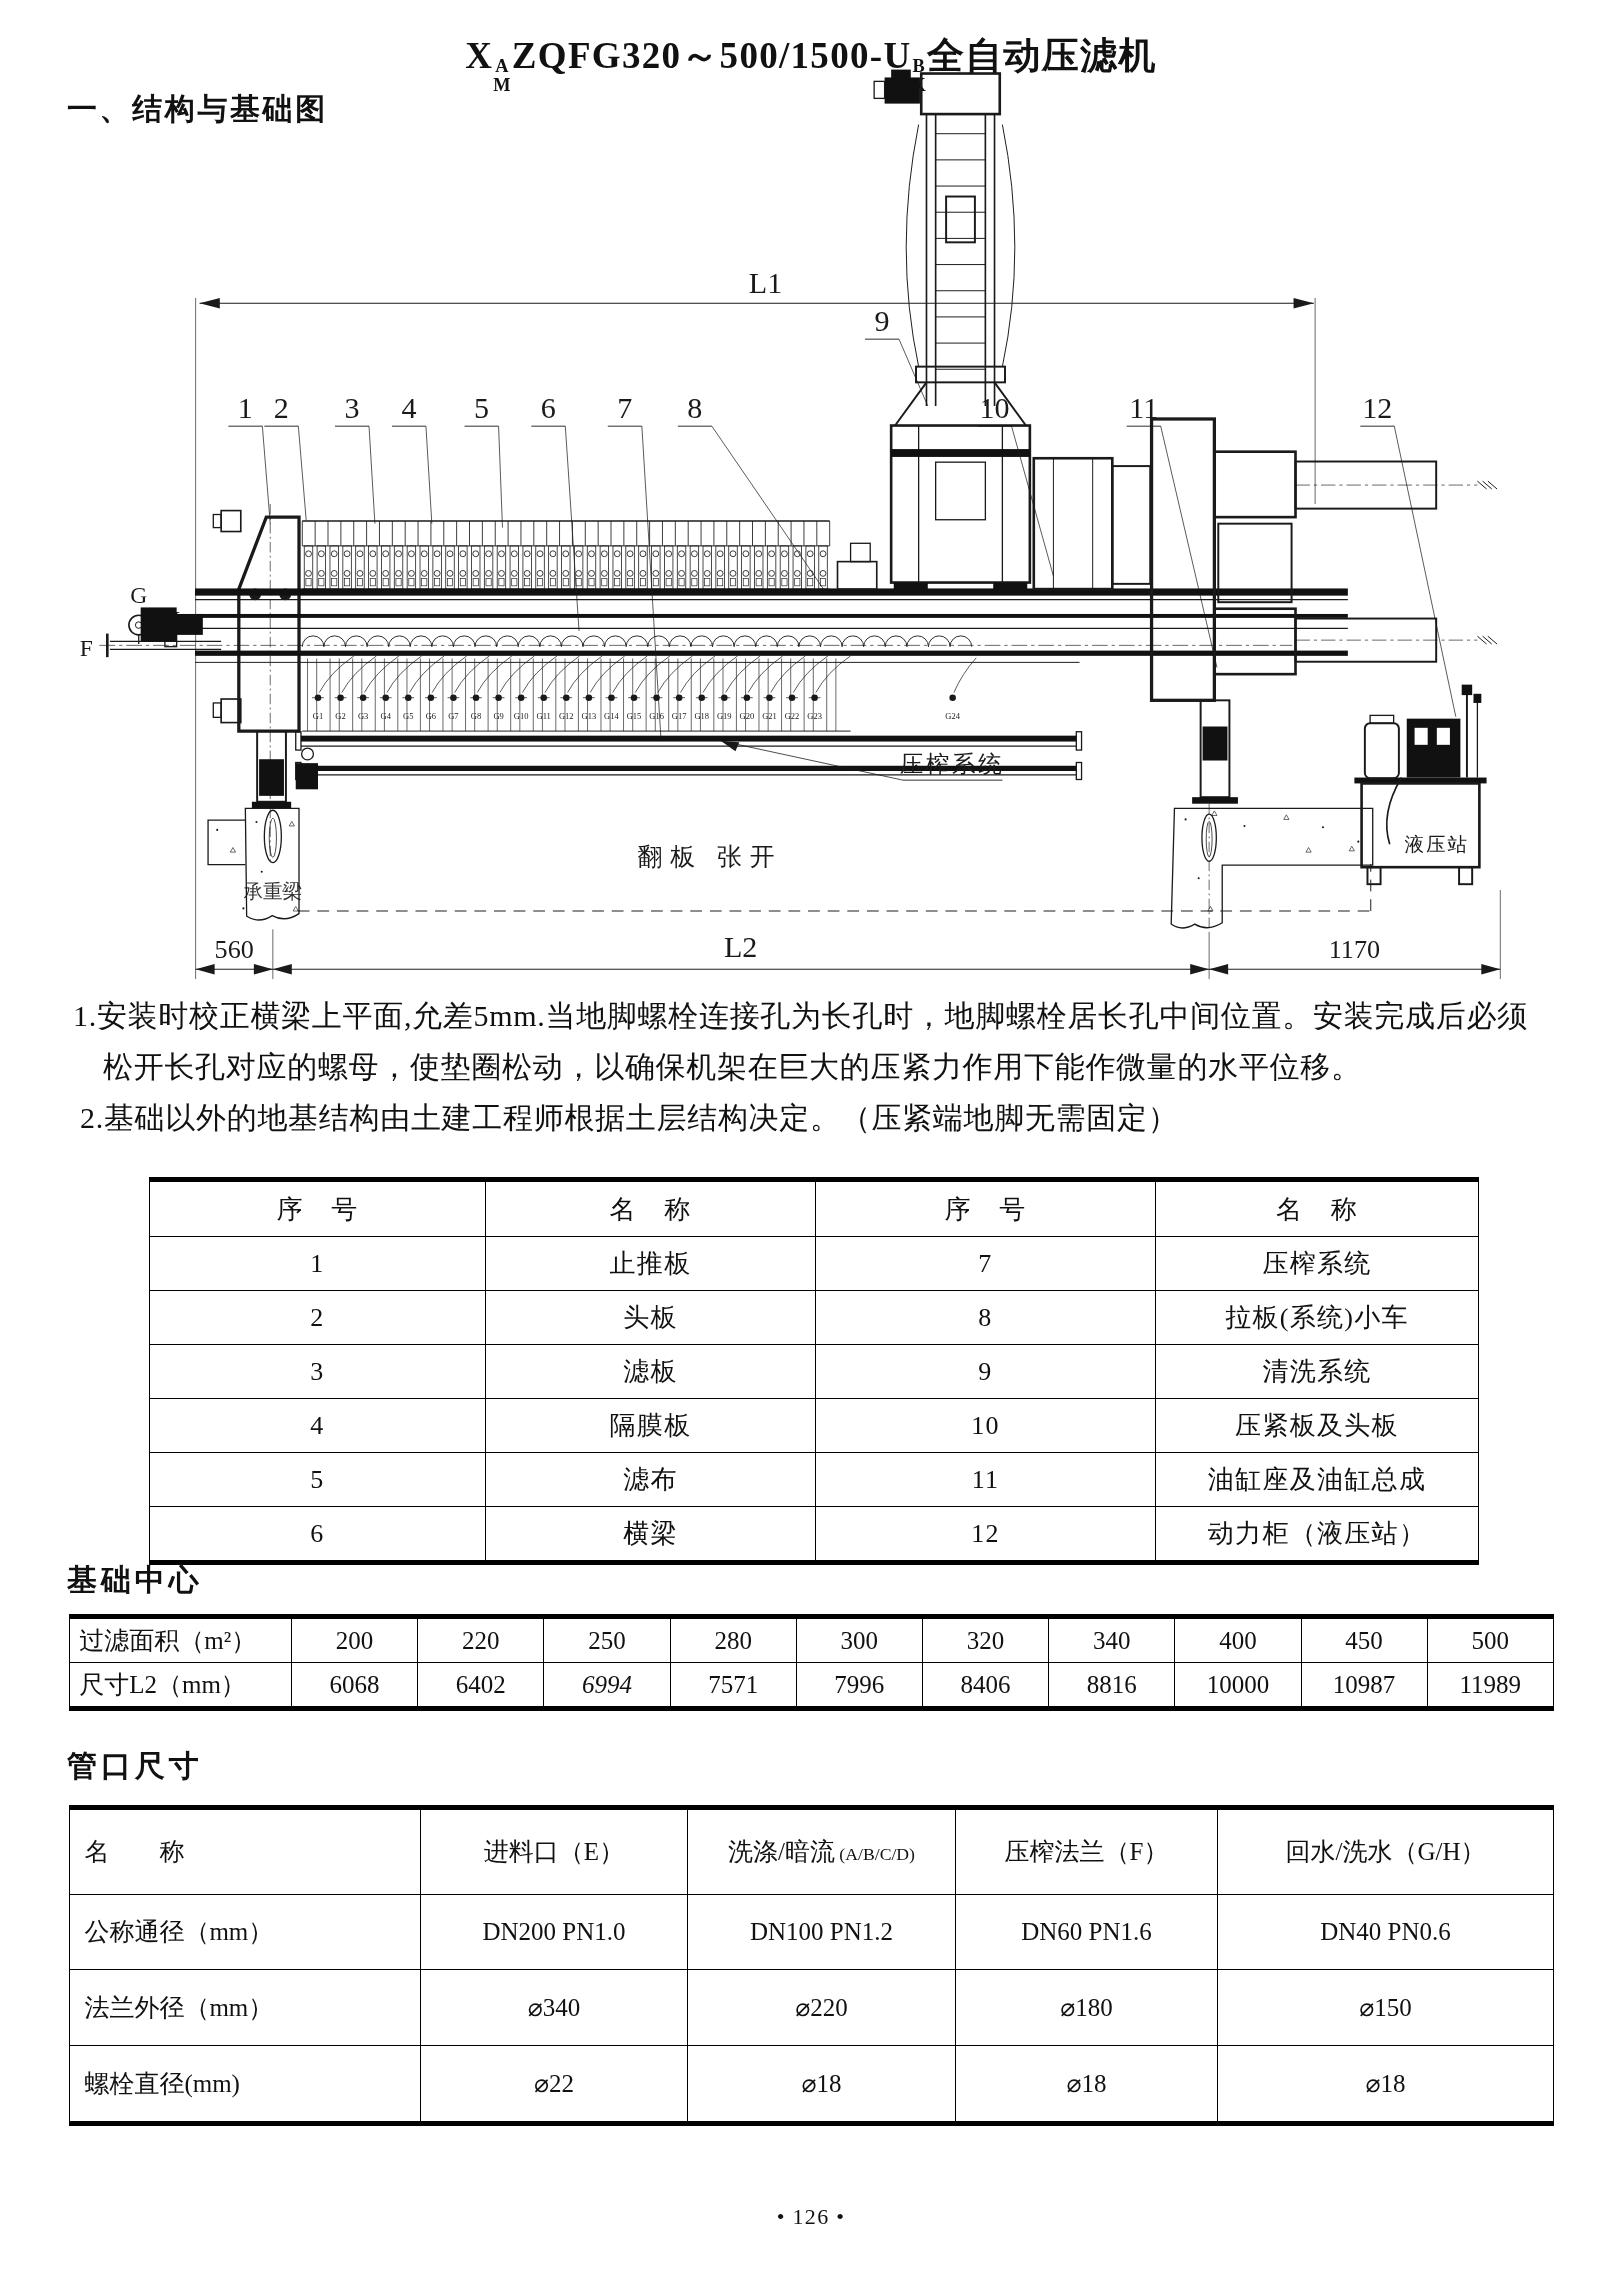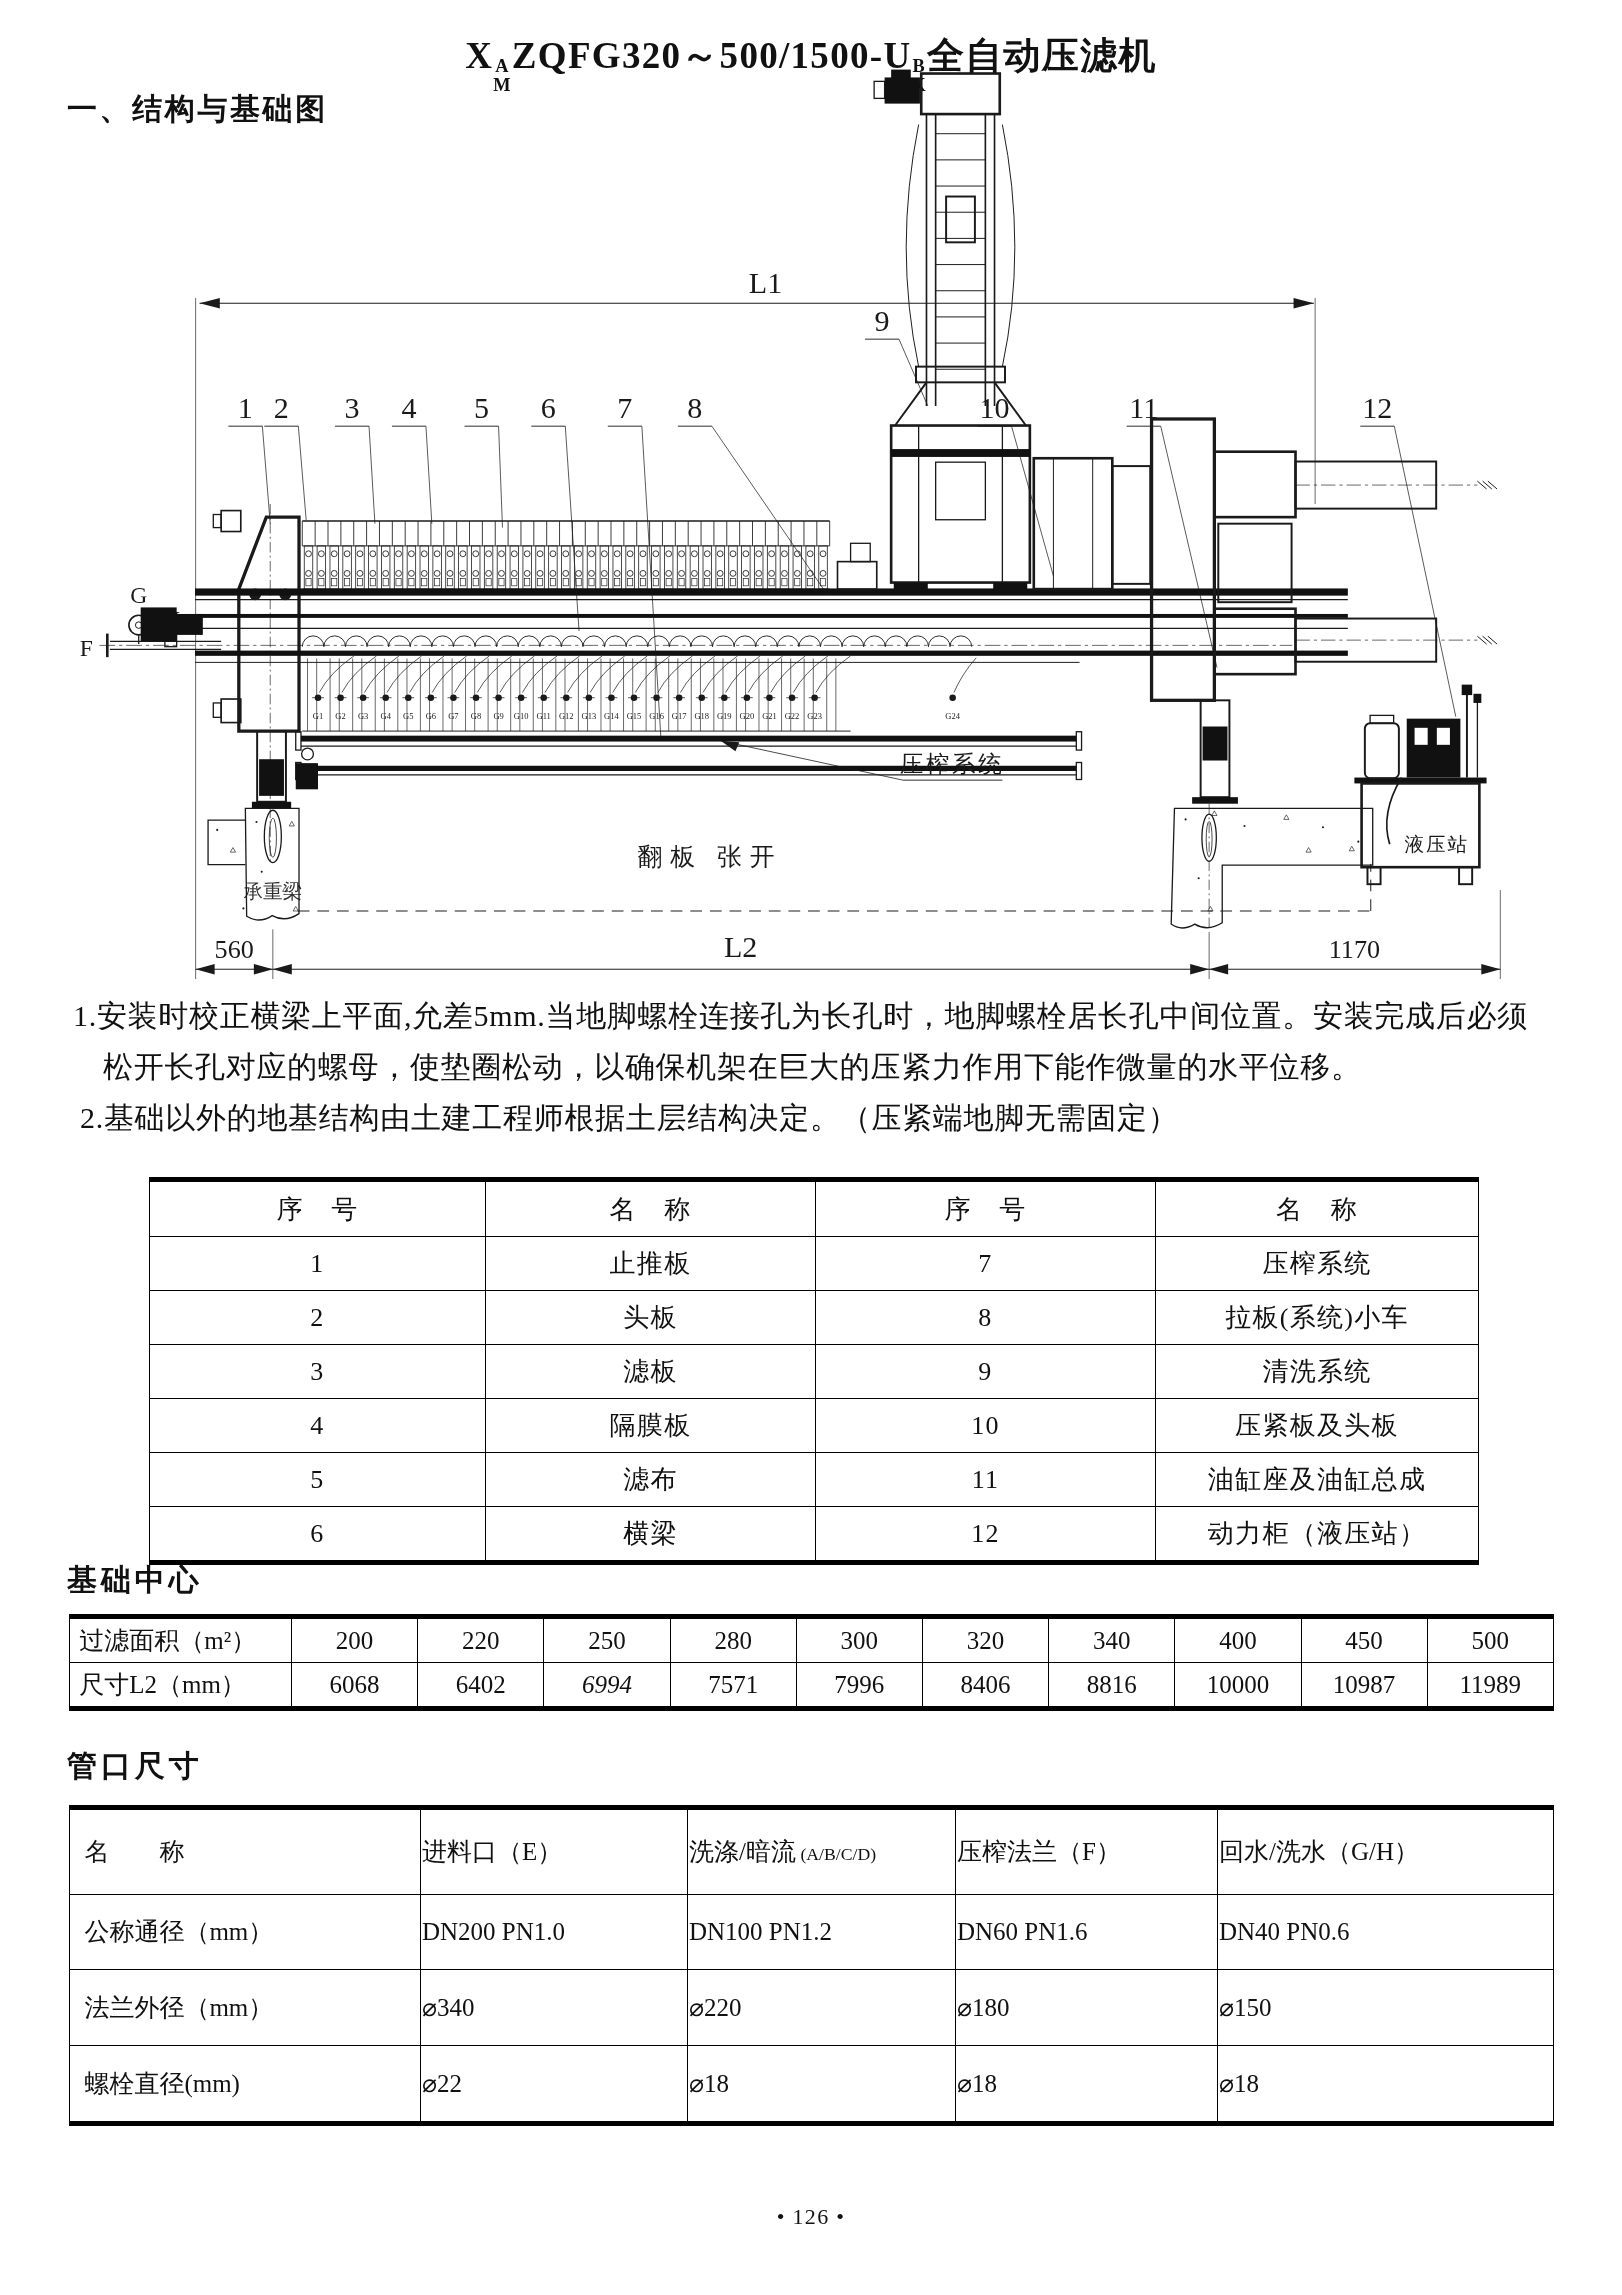--- a/index.html
+++ b/index.html
@@ -15,21 +15,21 @@
   td,th{border:1.3px solid #000;font-weight:normal;overflow:hidden;}
   .tbl{position:absolute;}
   #parts-tbl{left:149px;top:1177px;width:1330px;height:359px;font-size:26px;}
   #parts-tbl td{text-align:center;letter-spacing:1.3px;}
   #parts-tbl tr{height:51px;}
   #parts-tbl, #found-tbl, #pipe-tbl{border-top:5.2px solid #000;border-bottom:5.2px solid #000;}
   #found-tbl{left:69px;top:1614px;width:1485px;height:82px;font-size:25px;border-radius:16px;}
   #found-tbl td{text-align:center;}
   #found-tbl td.lbl{text-align:left;padding-left:9.2px;}
   #pipe-tbl{left:69px;top:1805px;width:1485px;height:321px;font-size:25px;}
-  #pipe-tbl td{}
+  #pipe-tbl td{text-align:center;}
   #pipe-tbl td.lbl{text-align:left;padding-left:14.4px;}
   #pipe-tbl .sub{font-size:17.7px;}
   .h2{left:67px;font-size:30px;font-weight:bold;letter-spacing:3.9px;}
   #remark{left:69px;top:2157px;width:1505px;font-size:21px;letter-spacing:2px;white-space:nowrap;}
   #pageno{left:0;top:2204px;width:1622px;text-align:center;font-size:22px;letter-spacing:1.3px;}
 </style>
 </head>
 <body>
 
 <div id="page">

